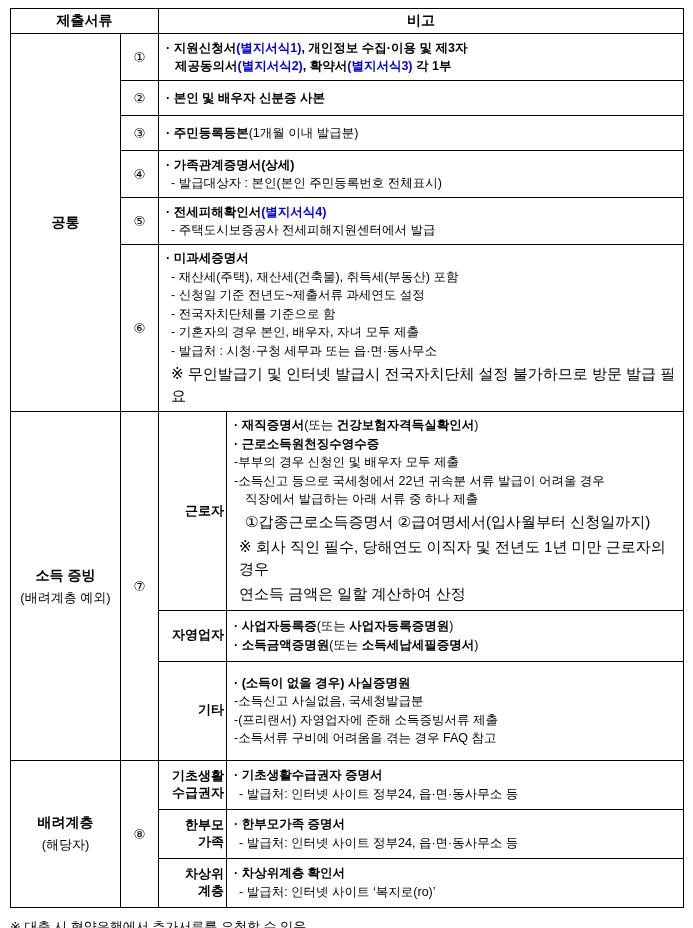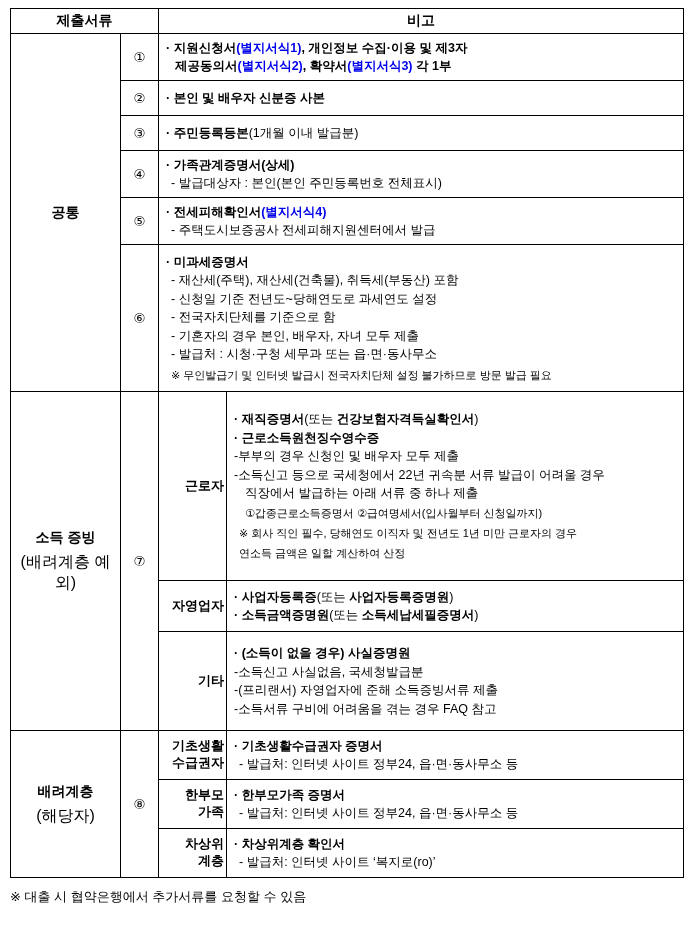--- a/index.html
+++ b/index.html
@@ -8,34 +8,34 @@
     font-family:"Liberation Sans","DejaVu Sans",sans-serif;
     color:#000;
     -webkit-font-smoothing:antialiased;
   }
   .page{width:693px;box-sizing:border-box;padding:8px 10px 0 10px;}
   table.doc{border-collapse:collapse;width:673px;table-layout:fixed;}
   table.doc th, table.doc td{border:1px solid #000;}
   th.hdr{font-size:14px;font-weight:700;text-align:center;padding:3px 2px;height:16px;background:#fff;}
   td{vertical-align:middle;box-sizing:content-box;}
   td.cat{text-align:center;font-weight:700;font-size:14px;padding:2px;line-height:1.35;}
-  .cat-sub{font-weight:400;font-size:16px;margin-top:4px;}
+  .cat-sub{font-weight:400;font-size:13px;margin-top:4px;}
   td.num{text-align:center;font-size:13.5px;padding:2px;}
   td.subcat{text-align:right;font-weight:700;font-size:13px;padding:2px;line-height:1.3;}
   td.content{padding:4px 7px;font-size:12.5px;line-height:1.48;}
   .line{min-height:17px;}
   .b{font-weight:700;}
   .rg{font-weight:400;}
   .bl{color:#0000ee;text-align:right;}
   .sub{padding-left:5px;}
   .ind1{padding-left:9px;}
   .ind2{padding-left:11px;}
   .ind3{padding-left:25px;}
-  .note{font-size:11px;padding-left:5px;margin-top:3px;}
-  .mid{font-size:11px;margin-top:2px;}
+  .note{font-size:15px;padding-left:5px;margin-top:3px;}
+  .mid{font-size:15px;margin-top:2px;}
   .h1c{height:38px;} .h2c{height:26px;} .h3c{height:26px;}
   .h4c{height:38px;margin-top:26px;} .h5c{height:38px;} .h6c{height:138px;}
   .hwc{height:180px;margin-left:36px;} .hsc{height:42px;} .hec{height:90px;} .hcc{height:40px;}
   .footnotes{padding:9px 0 10px 0;font-size:13px;line-height:1.6;}
   .footnotes .line{min-height:20px;}
 </style>
 </head>
 <body>
 
 <div class="page">
@@ -86,21 +86,21 @@
         <td class="content h5c" colspan="2">
           <div class="line"><span class="b">· 전세피해확인서</span><span class="b bl">(별지서식4)</span></div>
           <div class="line sub"><span class="rg">- 주택도시보증공사 전세피해지원센터에서 발급</span></div>
         </td>
       </tr>
       <tr>
         <td class="num">⑥</td>
         <td class="content h6c" colspan="2">
           <div class="line"><span class="b">· 미과세증명서</span></div>
           <div class="line sub"><span class="rg">- 재산세(주택), 재산세(건축물), 취득세(부동산) 포함</span></div>
-          <div class="line sub"><span class="rg">- 신청일 기준 전년도~당해연도로 과세연도 설정</span></div>
+          <div class="line sub"><span class="rg">- 신청일 기준 전년도~제출서류 과세연도 설정</span></div>
           <div class="line sub"><span class="rg">- 전국자치단체를 기준으로 함</span></div>
           <div class="line sub"><span class="rg">- 기혼자의 경우 본인, 배우자, 자녀 모두 제출</span></div>
           <div class="line sub"><span class="rg">- 발급처 : 시청·구청 세무과 또는 읍·면·동사무소</span></div>
           <div class="line note"><span class="rg">※ 무인발급기 및 인터넷 발급시 전국자치단체 설정 불가하므로 방문 발급 필요</span></div>
         </td>
       </tr>
 
       <tr>
         <td class="cat" rowspan="3">
           <div>소득 증빙</div>

